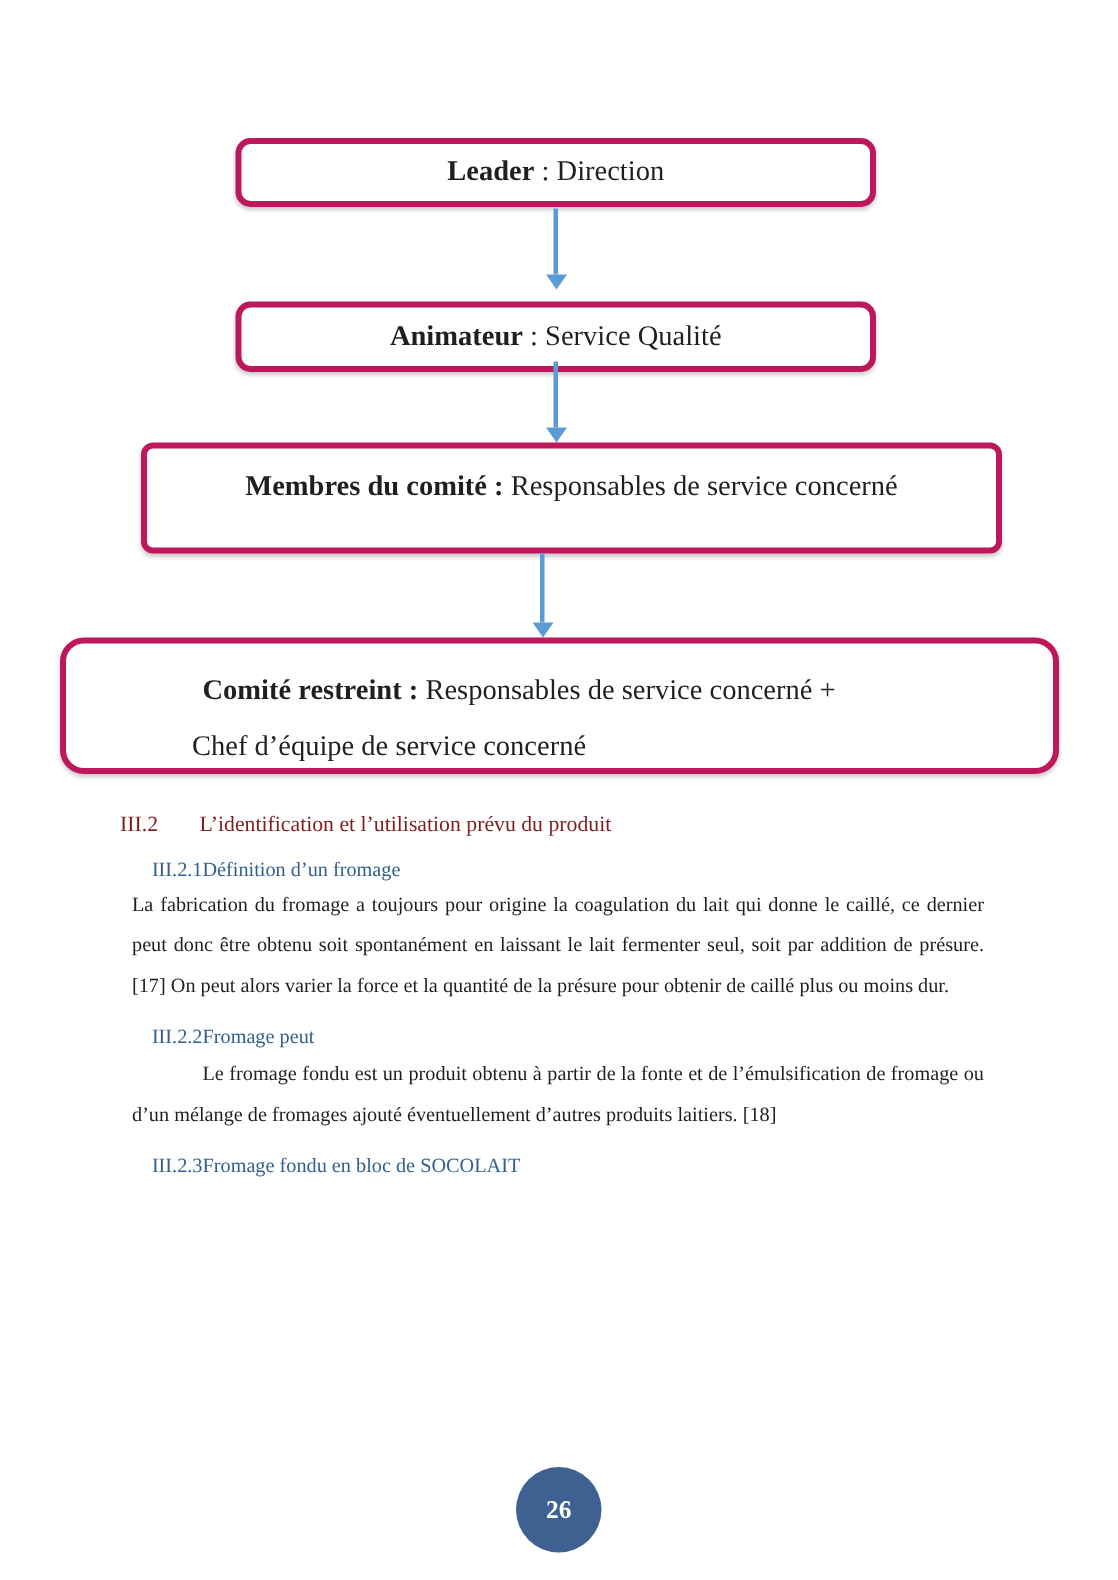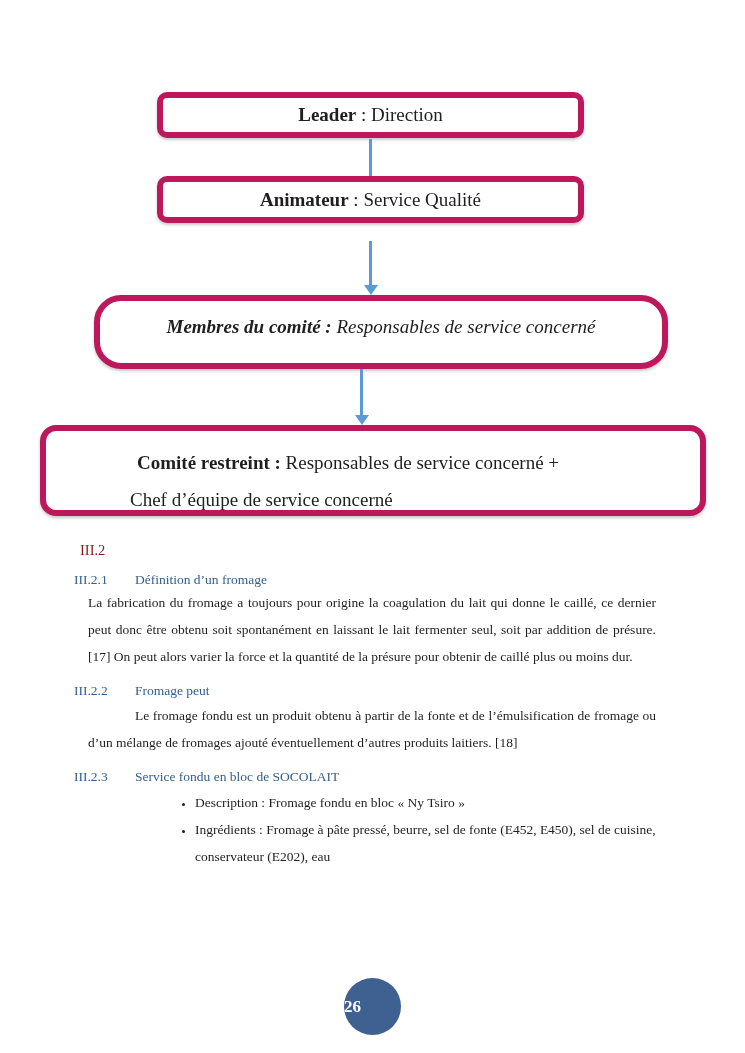--- a/index.html
+++ b/index.html
@@ -9,34 +9,34 @@
     position: relative;
     font-family: "Liberation Serif", serif;
     color: #1f1f1f;
     overflow: hidden;
   }
   .page { position: absolute; inset: 0; background: #ffffff; }
 
   
   .fc-box {
     position: absolute;
-    border: 6px solid #be185d;
+    border: 4px solid #be185d;
     border-radius: 12px;
     background: #ffffff;
     box-shadow: 0 2px 3px rgba(100,100,100,0.35);
     font-size: 19px;
     line-height: 1.25;
   }
   .fc-box .bold { font-weight: bold; }
   #box1 { left: 157px; top: 92px;  width: 427px; height: 46px; border-radius: 10px;
           display: flex; align-items: center; justify-content: center; }
-  #box2 { left: 157px; top: 176px; width: 427px; height: 47px; border-radius: 10px;
+  #box2 { left: 157px; top: 201px; width: 427px; height: 47px; border-radius: 10px;
           display: flex; align-items: center; justify-content: center; }
-  #box3 { left: 94px;  top: 295px; width: 574px; height: 74px; border-radius: 27px;
-          text-align: center; padding-top: 14px; font-style: italic; }
+  #box3 { left: 94px;  top: 295px; width: 574px; height: 74px; border-radius: 8px;
+          text-align: center; padding-top: 14px; }
   #box4 { left: 40px;  top: 425px; width: 666px; height: 91px; border-radius: 16px;
           padding: 13px 40px 0 84px; text-indent: 7px; line-height: 37px; }
 
   .fc-arrow {
     position: absolute;
     width: 3px;
     background: #5B9BD5;
   }
   .fc-arrow::after {
     content: "";
@@ -64,41 +64,42 @@
     font-weight: normal;
     margin: 0 0 0 6px;
   }
   .h2 .num { width: 53px; flex: 0 0 53px; }
   .h3 {
     display: flex;
     color: #33608E;
     font-size: 13.5px;
     font-weight: normal;
     margin-top: 13px;
+    text-align: right;
   }
   .h3 .num { width: 61px; flex: 0 0 61px; }
   p { font-size: 13.5px; line-height: 27px; text-align: justify; }
   .p-lead   { margin: 3px 0 0 61px; white-space: nowrap; }
   .p-body   { margin: 1px 0 0 14px; width: 568px; }
   .p-indent { margin: 3px 0 0 14px; width: 568px; text-indent: 47px; }
   ul { margin: 4px 0 0 0; padding-left: 121px; }
   li { font-size: 13.5px; line-height: 27px; padding-left: 0px; }
   li::marker { font-size: 11px; }
 
   
   .page-badge {
     position: absolute;
     left: 344px; top: 978px;
     width: 57px; height: 57px;
     border-radius: 50%;
     background: #3E6191;
     color: #ffffff;
     font-size: 17px;
     font-weight: bold;
-    display: flex; align-items: center; 
+    display: flex; align-items: center; justify-content: center;
   }
 </style>
 </head>
 <body>
 
 <div class="page">
 
   <div class="fc-box" id="box1">
     <span><span class="bold">Leader</span><span> : Direction</span></span>
   </div>
@@ -118,46 +119,43 @@
   <div class="fc-arrow" id="arrow3"></div>
 
   <div class="fc-box" id="box4">
     <span><span class="bold">Comité restreint :</span><span> Responsables de service concerné +</span><br><span>Chef d’équipe de service concerné</span></span>
   </div>
 
   <div class="content">
 
     <h2 class="h2">
       <span class="num">III.2</span>
+      <span>L’identification et l’utilisation prévu du produit</span>
     </h2>
 
     <h3 class="h3">
       <span class="num">III.2.1</span>
       <span>Définition d’un fromage</span>
     </h3>
 
 
     <p class="p-body">La fabrication du fromage a toujours pour origine la coagulation du lait qui donne le caillé, ce dernier peut donc être obtenu soit spontanément en laissant le lait fermenter seul, soit par addition de présure. [17] On peut alors varier la force et la quantité de la présure pour obtenir de caillé plus ou moins dur.</p>
 
     <h3 class="h3">
       <span class="num">III.2.2</span>
       <span>Fromage peut</span>
     </h3>
 
     <p class="p-indent">Le fromage fondu est un produit obtenu à partir de la fonte et de l’émulsification de fromage ou d’un mélange de fromages ajouté éventuellement d’autres produits laitiers. [18]</p>
 
     <h3 class="h3">
       <span class="num">III.2.3</span>
-      <span>Service fondu en bloc de SOCOLAIT</span>
+      <span>Fromage fondu en bloc de SOCOLAIT</span>
     </h3>
 
-    <ul>
-      <li>Description : Fromage fondu en bloc « Ny Tsiro »</li>
-      <li>Ingrédients : Fromage à pâte pressé, beurre, sel de fonte (E452, E450), sel de cuisine, conservateur (E202), eau</li>
-    </ul>
 
   </div>
 
   <div class="page-badge">
     <span>26</span>
   </div>
 
 </div>
 
 </body></html>

